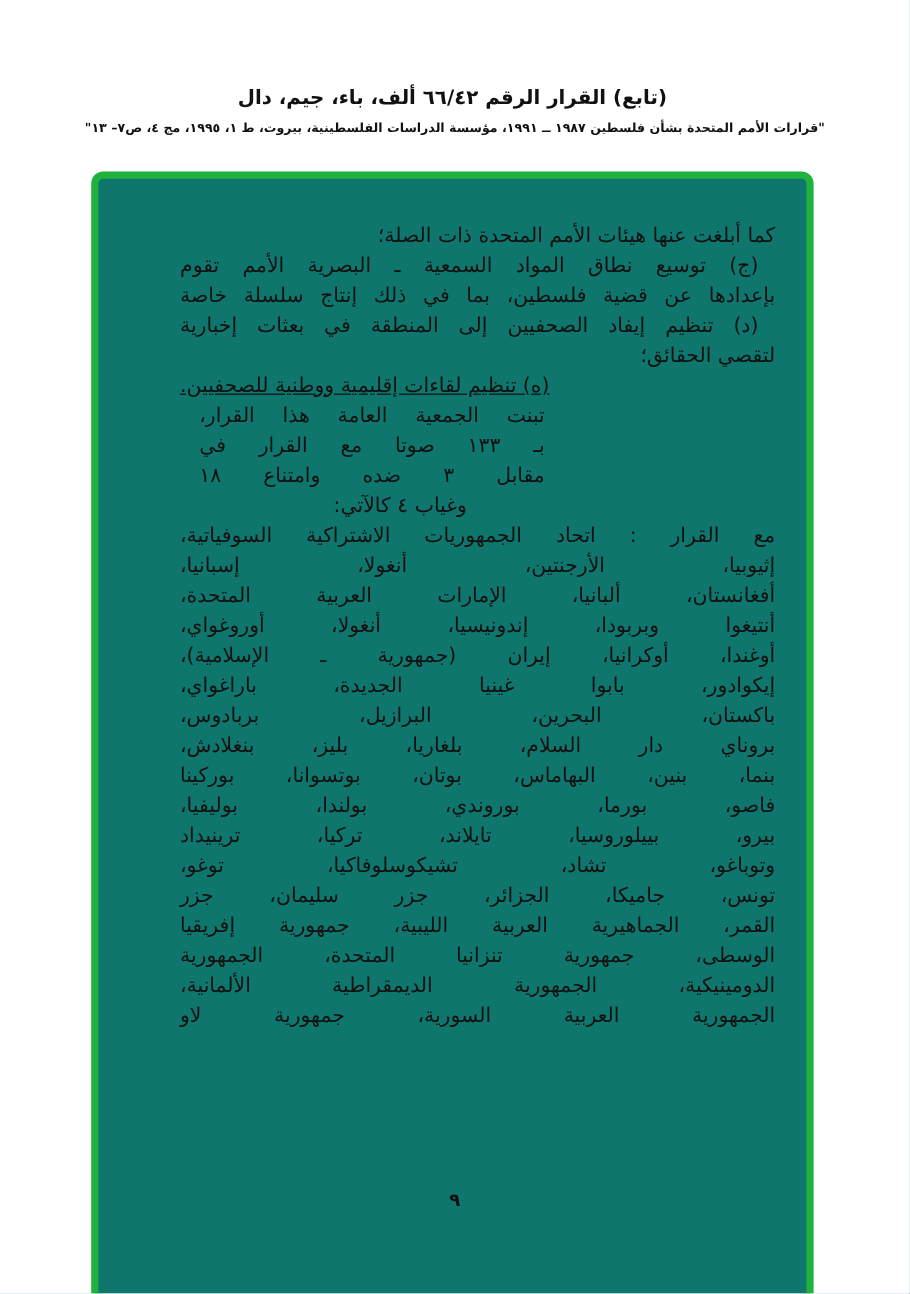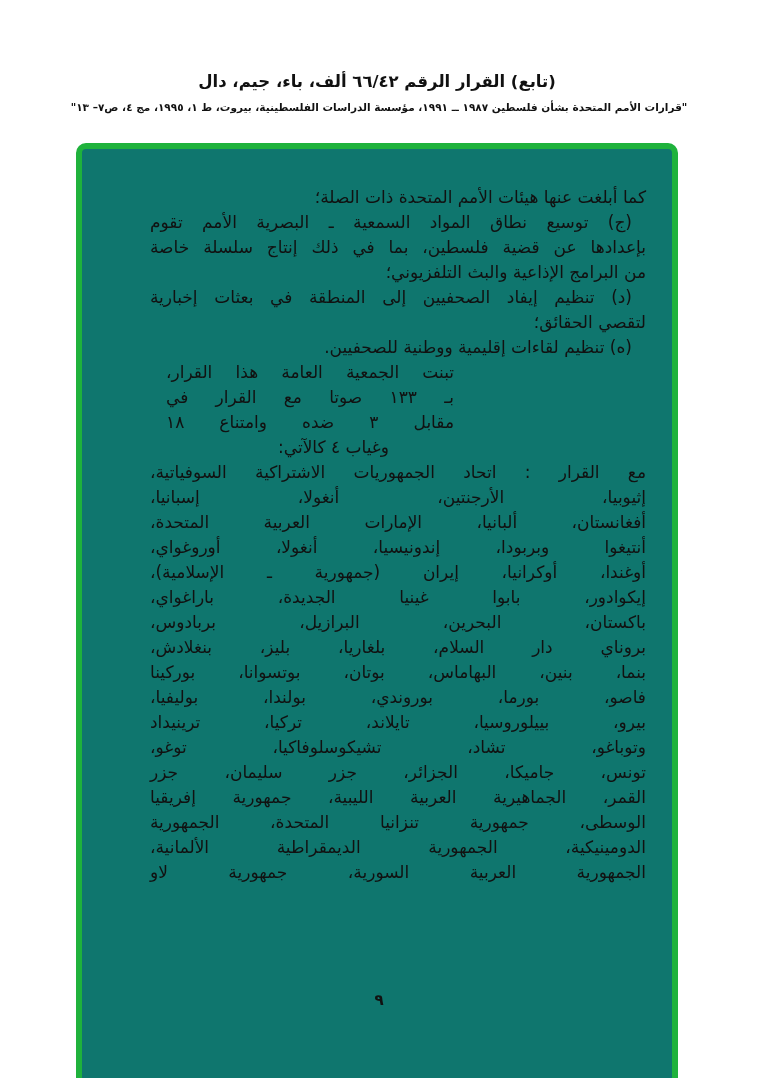--- a/index.html
+++ b/index.html
@@ -41,21 +41,21 @@
   .text-col {
     direction: rtl;
     padding: 36px 26px 0 68px;
     font-size: 17px;
     line-height: 25px;
   }
   .line { white-space: normal; }
   .line.just  { text-align: justify; text-align-last: justify; }
   .line.start { text-align: justify; text-align-last: justify; text-indent: 14px; }
   .line.end   { text-align: right; }
-  .line.single{ text-align: right; text-indent: 14px; }
+  .line.single{ text-align: left; text-indent: 14px; text-decoration: underline; }
   .line.recap     { width: 288px; margin-right: 192px; text-align: justify; text-align-last: justify; }
   .line.recap-end { width: 288px; margin-right: 80px; text-align: left; }
   .page-num {
     position: absolute;
     top: 991px; left: 0; right: 0;
     text-align: center;
     font-weight: bold;
     font-size: 15px;
     direction: rtl;
   }
@@ -68,21 +68,20 @@
   <div class="hdr-title">(تابع) القرار الرقم ٦٦/٤٢ ألف، باء، جيم، دال</div>
 
   <div class="hdr-source">"قرارات الأمم المتحدة بشأن فلسطين ١٩٨٧ ــ ١٩٩١، مؤسسة الدراسات الفلسطينية، بيروت، ط ١، ١٩٩٥، مج ٤، ص٧– ١٣"</div>
 
   <div class="green-box" style="border-color: rgb(31, 178, 60);">
     <div class="text-col">
 
     <div class="line end">كما أبلغت عنها هيئات الأمم المتحدة ذات الصلة؛</div>
         <div class="line start">(ج) توسيع نطاق المواد السمعية ـ البصرية الأمم تقوم</div>
         <div class="line just">بإعدادها عن قضية فلسطين، بما في ذلك إنتاج سلسلة خاصة</div>
-        <div class="line end">من البرامج الإذاعية والبث التلفزيوني؛</div>
         <div class="line start">(د) تنظيم إيفاد الصحفيين إلى المنطقة في بعثات إخبارية</div>
         <div class="line end">لتقصي الحقائق؛</div>
         <div class="line single">(ه) تنظيم لقاءات إقليمية ووطنية للصحفيين.</div>
         <div class="line recap">تبنت الجمعية العامة هذا القرار،</div>
         <div class="line recap">بـ ١٣٣ صوتا مع القرار في</div>
         <div class="line recap">مقابل ٣ ضده وامتناع ١٨</div>
         <div class="line recap-end">وغياب ٤ كالآتي:</div>
         <div class="line just">مع القرار : اتحاد الجمهوريات الاشتراكية السوفياتية،</div>
         <div class="line just">إثيوبيا، الأرجنتين، أنغولا، إسبانيا،</div>
         <div class="line just">أفغانستان، ألبانيا، الإمارات العربية المتحدة،</div>

